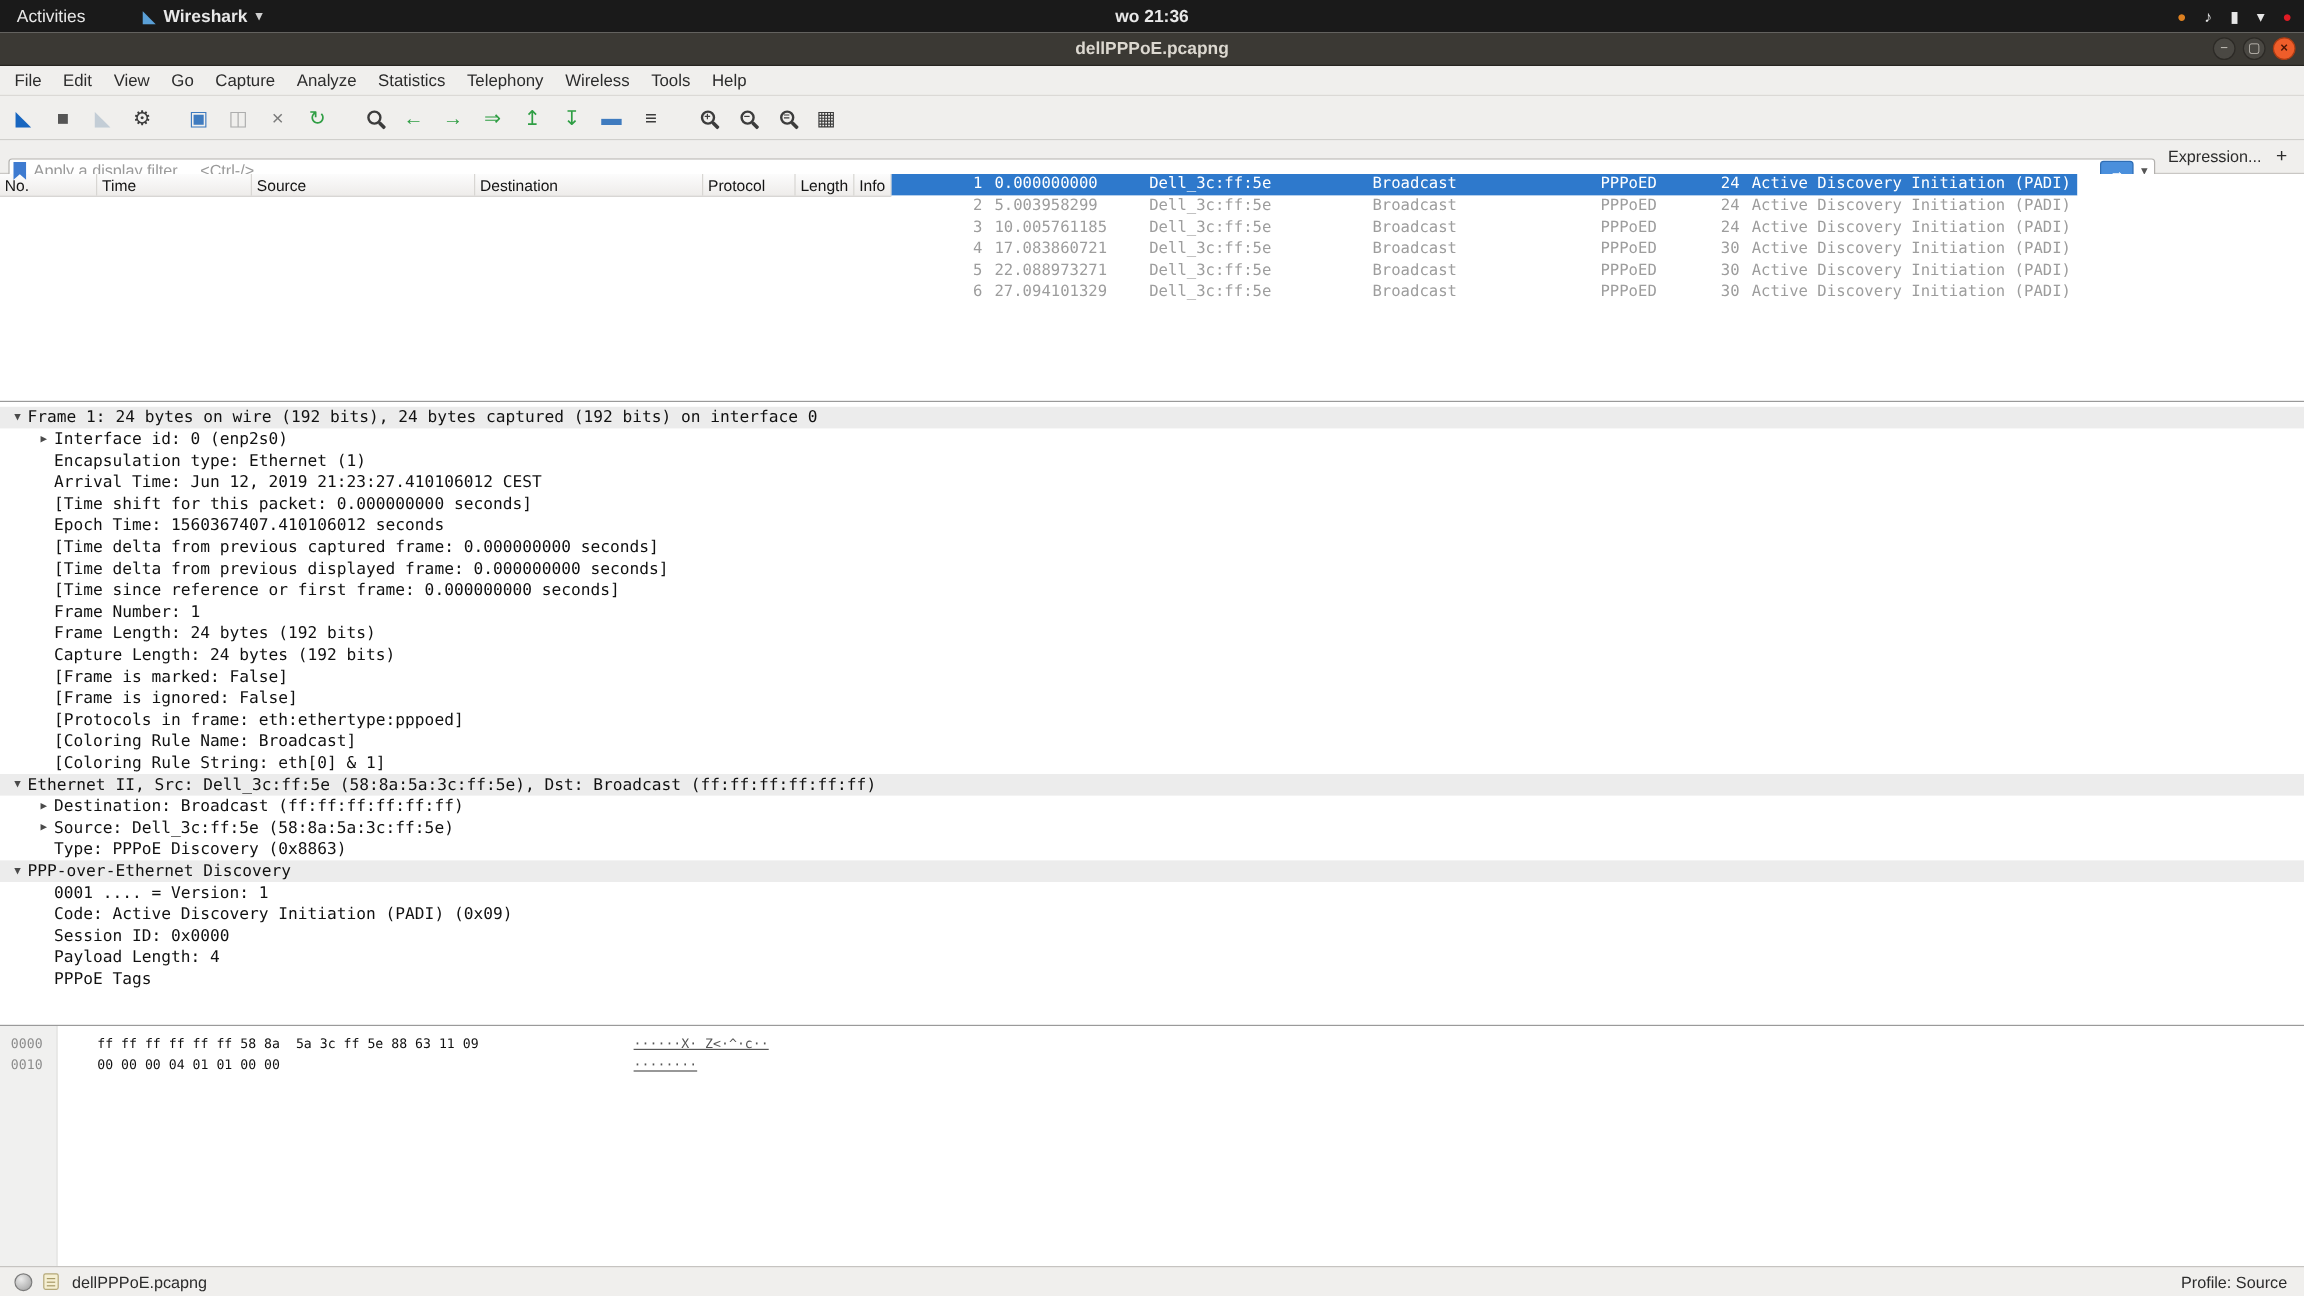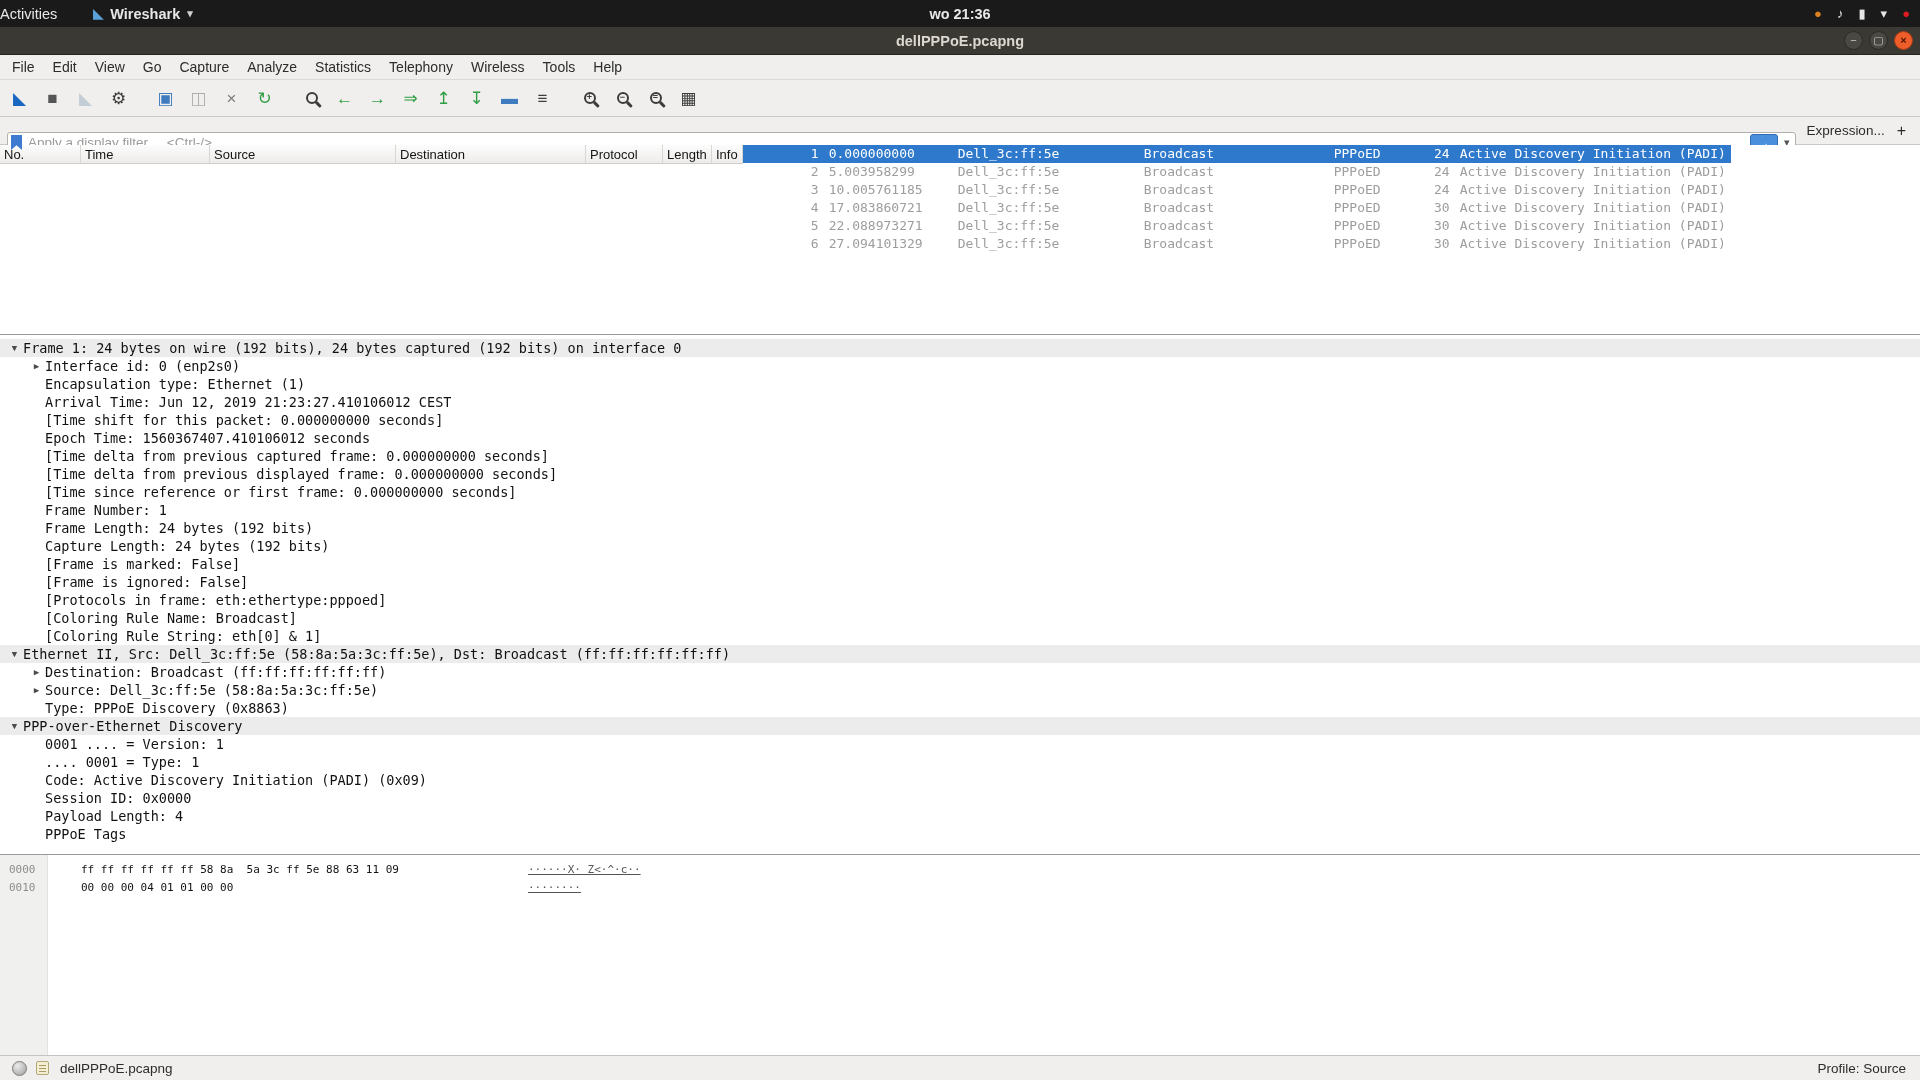--- a/index.html
+++ b/index.html
@@ -1,21 +1,21 @@
 <!DOCTYPE html>
 <html><head>
 <meta charset="utf-8">
 <style>
   * { margin:0; padding:0; box-sizing:border-box; }
   html,body { width:1920px; height:1080px; overflow:hidden; }
   body { display:flex; flex-direction:column; background:#fff; font-family:"Liberation Sans",sans-serif; }
 
   
   .gnome-topbar { flex:none; height:27px; background:#1a1a1a; color:#e8e8e8; display:flex; align-items:center; position:relative; font-size:14.5px; }
-  .topbar-left { display:flex; align-items:center; gap:36px; }
+  .topbar-left { display:flex; align-items:center; gap:48px; padding-left:14px; }
   .activities { cursor:default; }
   .appmenu { display:flex; align-items:center; gap:7px; font-weight:bold; }
   .app-fin { color:#5aa0d8; font-size:13px; }
   .appmenu .caret { font-size:11px; color:#cfcfcf; }
   .topbar-clock { position:absolute; left:50%; transform:translateX(-50%); font-weight:bold; }
   .topbar-right { position:absolute; right:10px; top:0; height:100%; display:flex; align-items:center; gap:15px; }
   .tray-icon { font-size:13px; line-height:1; }
 
   
   .titlebar { flex:none; height:28px; background:#3b3934; border-bottom:1px solid #262420; display:flex; align-items:center; justify-content:center; position:relative; }
@@ -263,21 +263,20 @@
     <div class="detail-row ind1"><span class="d-exp"></span><span class="d-text">[Frame is ignored: False]</span></div>
     <div class="detail-row ind1"><span class="d-exp"></span><span class="d-text">[Protocols in frame: eth:ethertype:pppoed]</span></div>
     <div class="detail-row ind1"><span class="d-exp"></span><span class="d-text">[Coloring Rule Name: Broadcast]</span></div>
     <div class="detail-row ind1"><span class="d-exp"></span><span class="d-text">[Coloring Rule String: eth[0] &amp; 1]</span></div>
     <div class="detail-row ind0 band"><span class="d-exp">▼</span><span class="d-text">Ethernet II, Src: Dell_3c:ff:5e (58:8a:5a:3c:ff:5e), Dst: Broadcast (ff:ff:ff:ff:ff:ff)</span></div>
     <div class="detail-row ind1"><span class="d-exp">▶</span><span class="d-text">Destination: Broadcast (ff:ff:ff:ff:ff:ff)</span></div>
     <div class="detail-row ind1"><span class="d-exp">▶</span><span class="d-text">Source: Dell_3c:ff:5e (58:8a:5a:3c:ff:5e)</span></div>
     <div class="detail-row ind1"><span class="d-exp"></span><span class="d-text">Type: PPPoE Discovery (0x8863)</span></div>
     <div class="detail-row ind0 band"><span class="d-exp">▼</span><span class="d-text">PPP-over-Ethernet Discovery</span></div>
     <div class="detail-row ind1"><span class="d-exp"></span><span class="d-text">0001 .... = Version: 1</span></div>
-    <div class="detail-row ind1"><span class="d-exp"></span><span class="d-text">.... 0001 = Type: 1</span></div>
     <div class="detail-row ind1"><span class="d-exp"></span><span class="d-text">Code: Active Discovery Initiation (PADI) (0x09)</span></div>
     <div class="detail-row ind1"><span class="d-exp"></span><span class="d-text">Session ID: 0x0000</span></div>
     <div class="detail-row ind1"><span class="d-exp"></span><span class="d-text">Payload Length: 4</span></div>
     <div class="detail-row ind1"><span class="d-exp"></span><span class="d-text">PPPoE Tags</span></div>
   </div>
 
 <div class="hex-pane">
   <div class="hex-gutter"></div>
 <div class="hex-row"><span class="hx-offset">0000</span><span class="hx-bytes">ff ff ff ff ff ff 58 8a  5a 3c ff 5e 88 63 11 09</span><span class="hx-ascii">······X· Z&lt;·^·c··</span></div>
     <div class="hex-row"><span class="hx-offset">0010</span><span class="hx-bytes">00 00 00 04 01 01 00 00</span><span class="hx-ascii">········</span></div>

